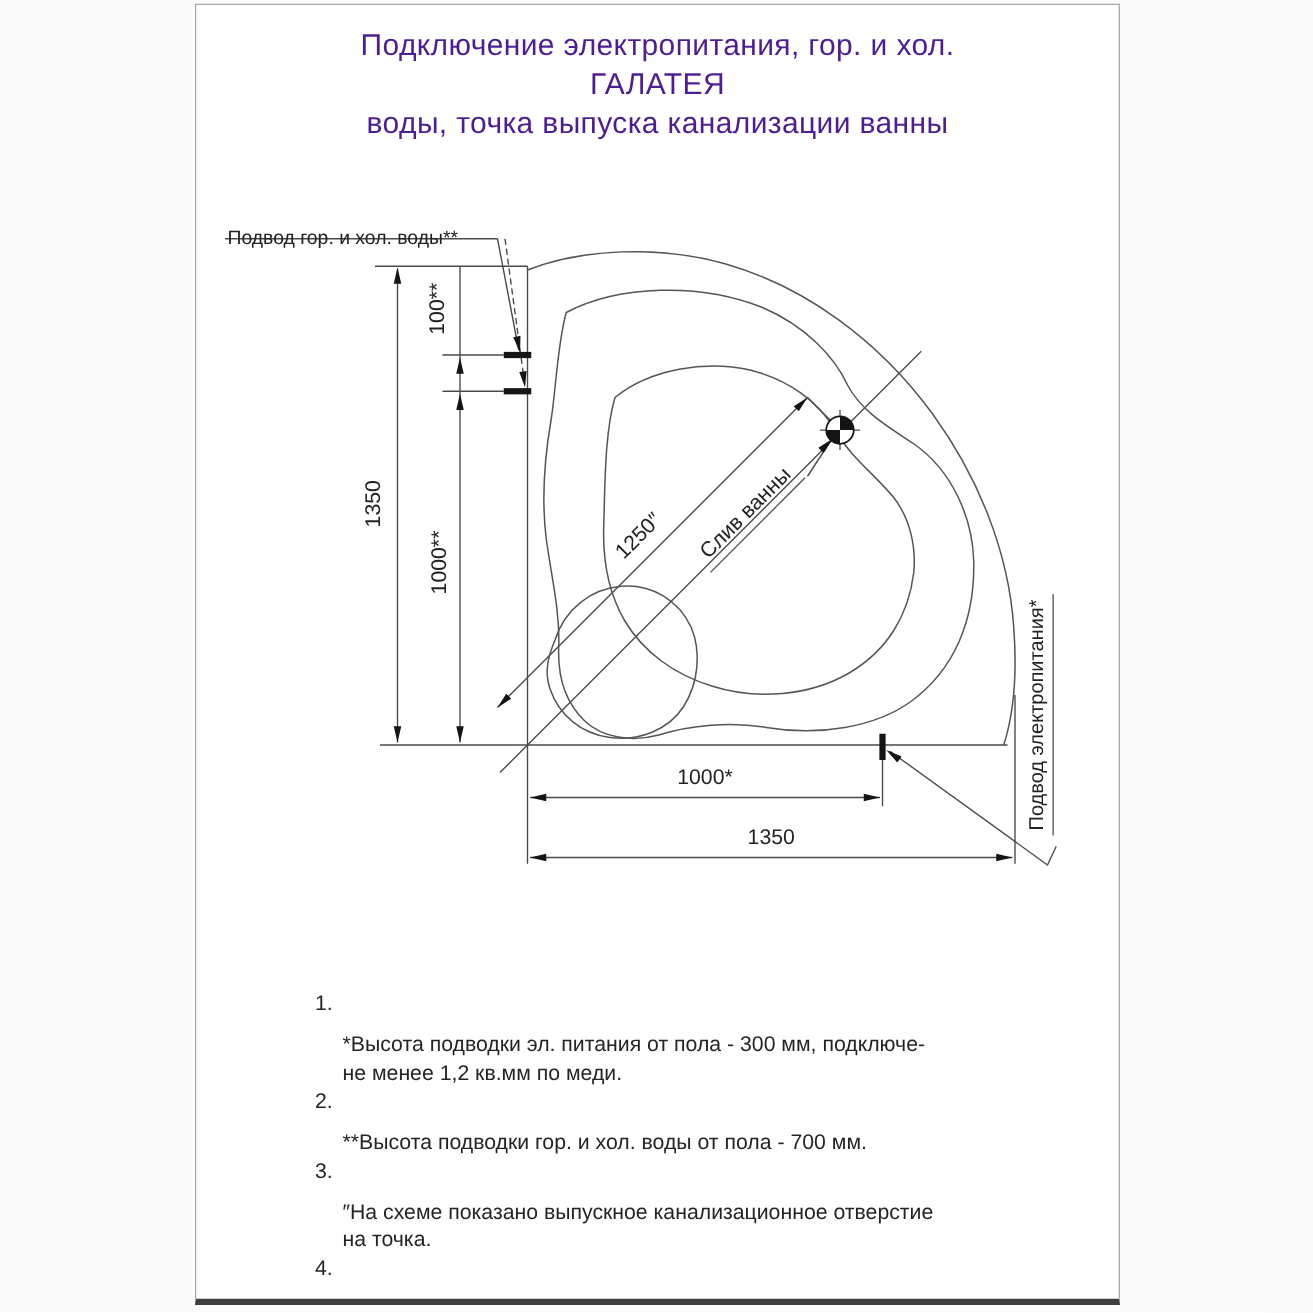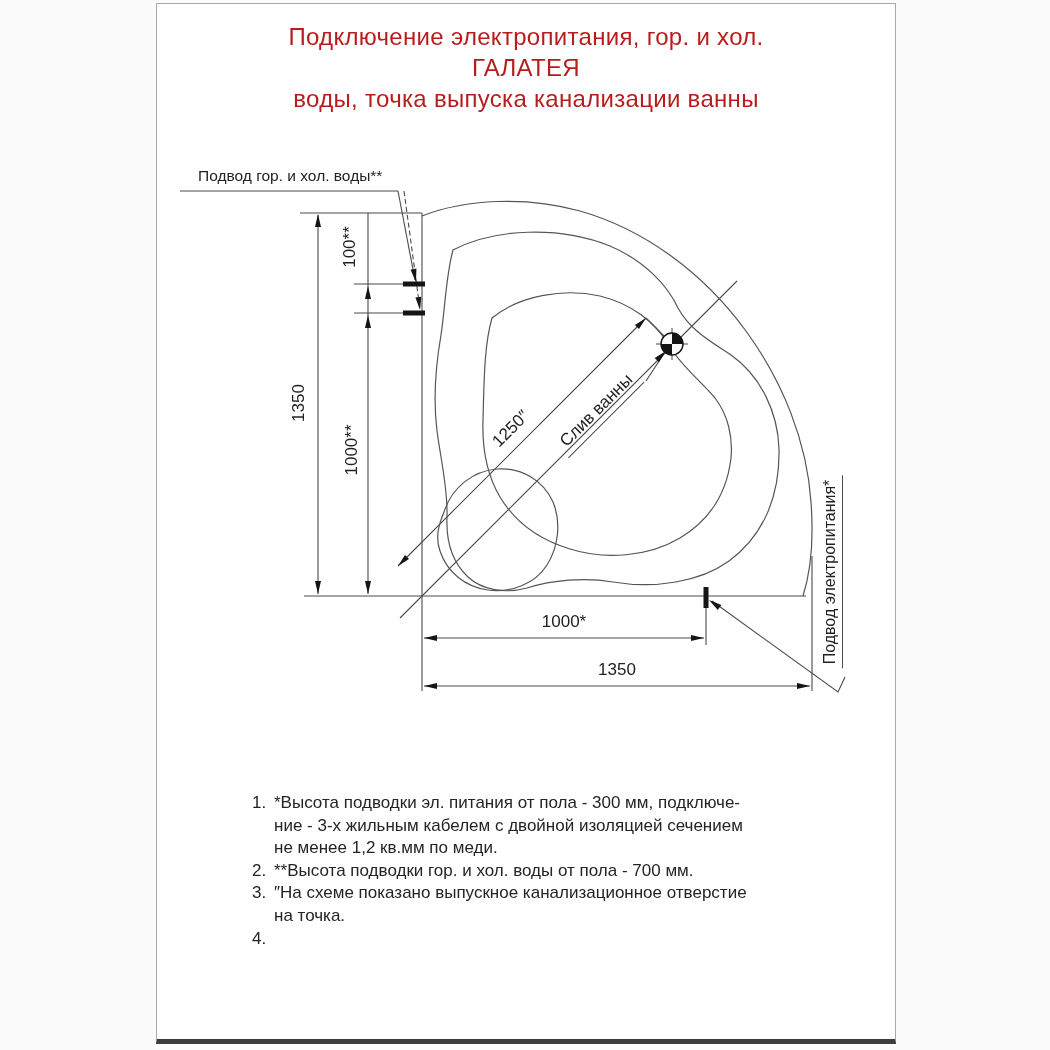--- a/index.html
+++ b/index.html
@@ -13,21 +13,21 @@
   .page{
     position:absolute;left:156px;top:3px;width:740px;height:1041px;
     background:#ffffff;
     border:1px solid #a8a8a8;
     border-bottom:5px solid #3d3d3d;
     box-sizing:border-box;
   }
   .title{
     position:absolute;left:157px;top:21px;width:738px;
     text-align:center;font-size:24px;line-height:31px;
-    letter-spacing:.3px;color:#b91c1c;
+    letter-spacing:.3px;color:#4c1d95;
   }
   svg.drawing{position:absolute;left:0;top:0;}
   .lbl{position:absolute;font-size:15.5px;color:#222;white-space:nowrap;}
   .dim{
     position:absolute;font-size:17px;color:#222;white-space:nowrap;
     transform:translate(-50%,-50%);
   }
   .rot90{transform:translate(-50%,-50%) rotate(-90deg);}
   .rot45{transform:translate(-50%,-50%) rotate(-45deg);}
   .drain-lbl{
@@ -39,21 +39,21 @@
     position:absolute;font-size:16px;color:#222;white-space:nowrap;
     transform:translate(-50%,-50%) rotate(-90deg);
     border-bottom:1.3px solid #4a4a4a;padding:0 4px 3px 4px;
   }
   .notes{
     position:absolute;left:252px;top:792px;width:580px;
     font-size:17px;line-height:22.6px;color:#242424;
   }
   .note{display:flex;align-items:flex-start;}
   .note .num{width:22px;flex:none;}
-  .note .lines{flex:1;}
+  .note .lines{flex:1;margin-top:33px;}
 </style>
 </head>
 <body>
 
 <div class="canvas">
   <div class="page"></div>
 
   <div class="title">
     <div>Подключение электропитания, гор. и хол.</div>
     <div>ГАЛАТЕЯ</div>
@@ -117,21 +117,21 @@
     </g>
 
     <g>
       <path d="M672,328 L672,360 M656,344 L688,344" stroke="#4a4a4a" stroke-width="1"></path>
       <circle cx="672" cy="344" r="11" fill="#ffffff" stroke="#141414" stroke-width="1.4"></circle>
       <path d="M672,344 L672,333 A11,11 0 0 1 683,344 Z" fill="#141414"></path>
       <path d="M672,344 L672,355 A11,11 0 0 1 661,344 Z" fill="#141414"></path>
     </g>
   </svg>
 
-  <div class="lbl" style="left:182px;top:167px;margin-left:16px;">Подвод гор. и хол. воды**</div>
+  <div class="lbl" style="left:182px;top:182px;">Подвод гор. и хол. воды**</div>
 
   <div class="dim rot90" style="left:299px;top:403px;">1350</div>
 
   <div class="dim rot90" style="left:350px;top:247px;">100**</div>
 
   <div class="dim rot90" style="left:352px;top:450px;">1000**</div>
 
   <div class="dim" style="left:564px;top:622px;text-align:center;">1000*</div>
 
   <div class="dim" style="left:617px;top:670px;">1350</div>
@@ -140,21 +140,20 @@
 
   <div class="drain-lbl" style="left:598px;top:412px;">Слив ванны</div>
 
   <div class="power-lbl" style="left:832px;top:572px;">Подвод электропитания*</div>
 
   <div class="notes">
     <div class="note">
       <span class="num">1.</span>
       <div class="lines">
         <div>*Высота подводки эл. питания от пола - 300 мм, подключе-</div>
-        <div>ние - 3-х жильным кабелем с двойной изоляцией сечением</div>
         <div>не менее 1,2 кв.мм по меди.</div>
       </div>
     </div>
     <div class="note">
       <span class="num">2.</span>
       <div class="lines">
         <div>**Высота подводки гор. и хол. воды от пола - 700 мм.</div>
       </div>
     </div>
     <div class="note">

